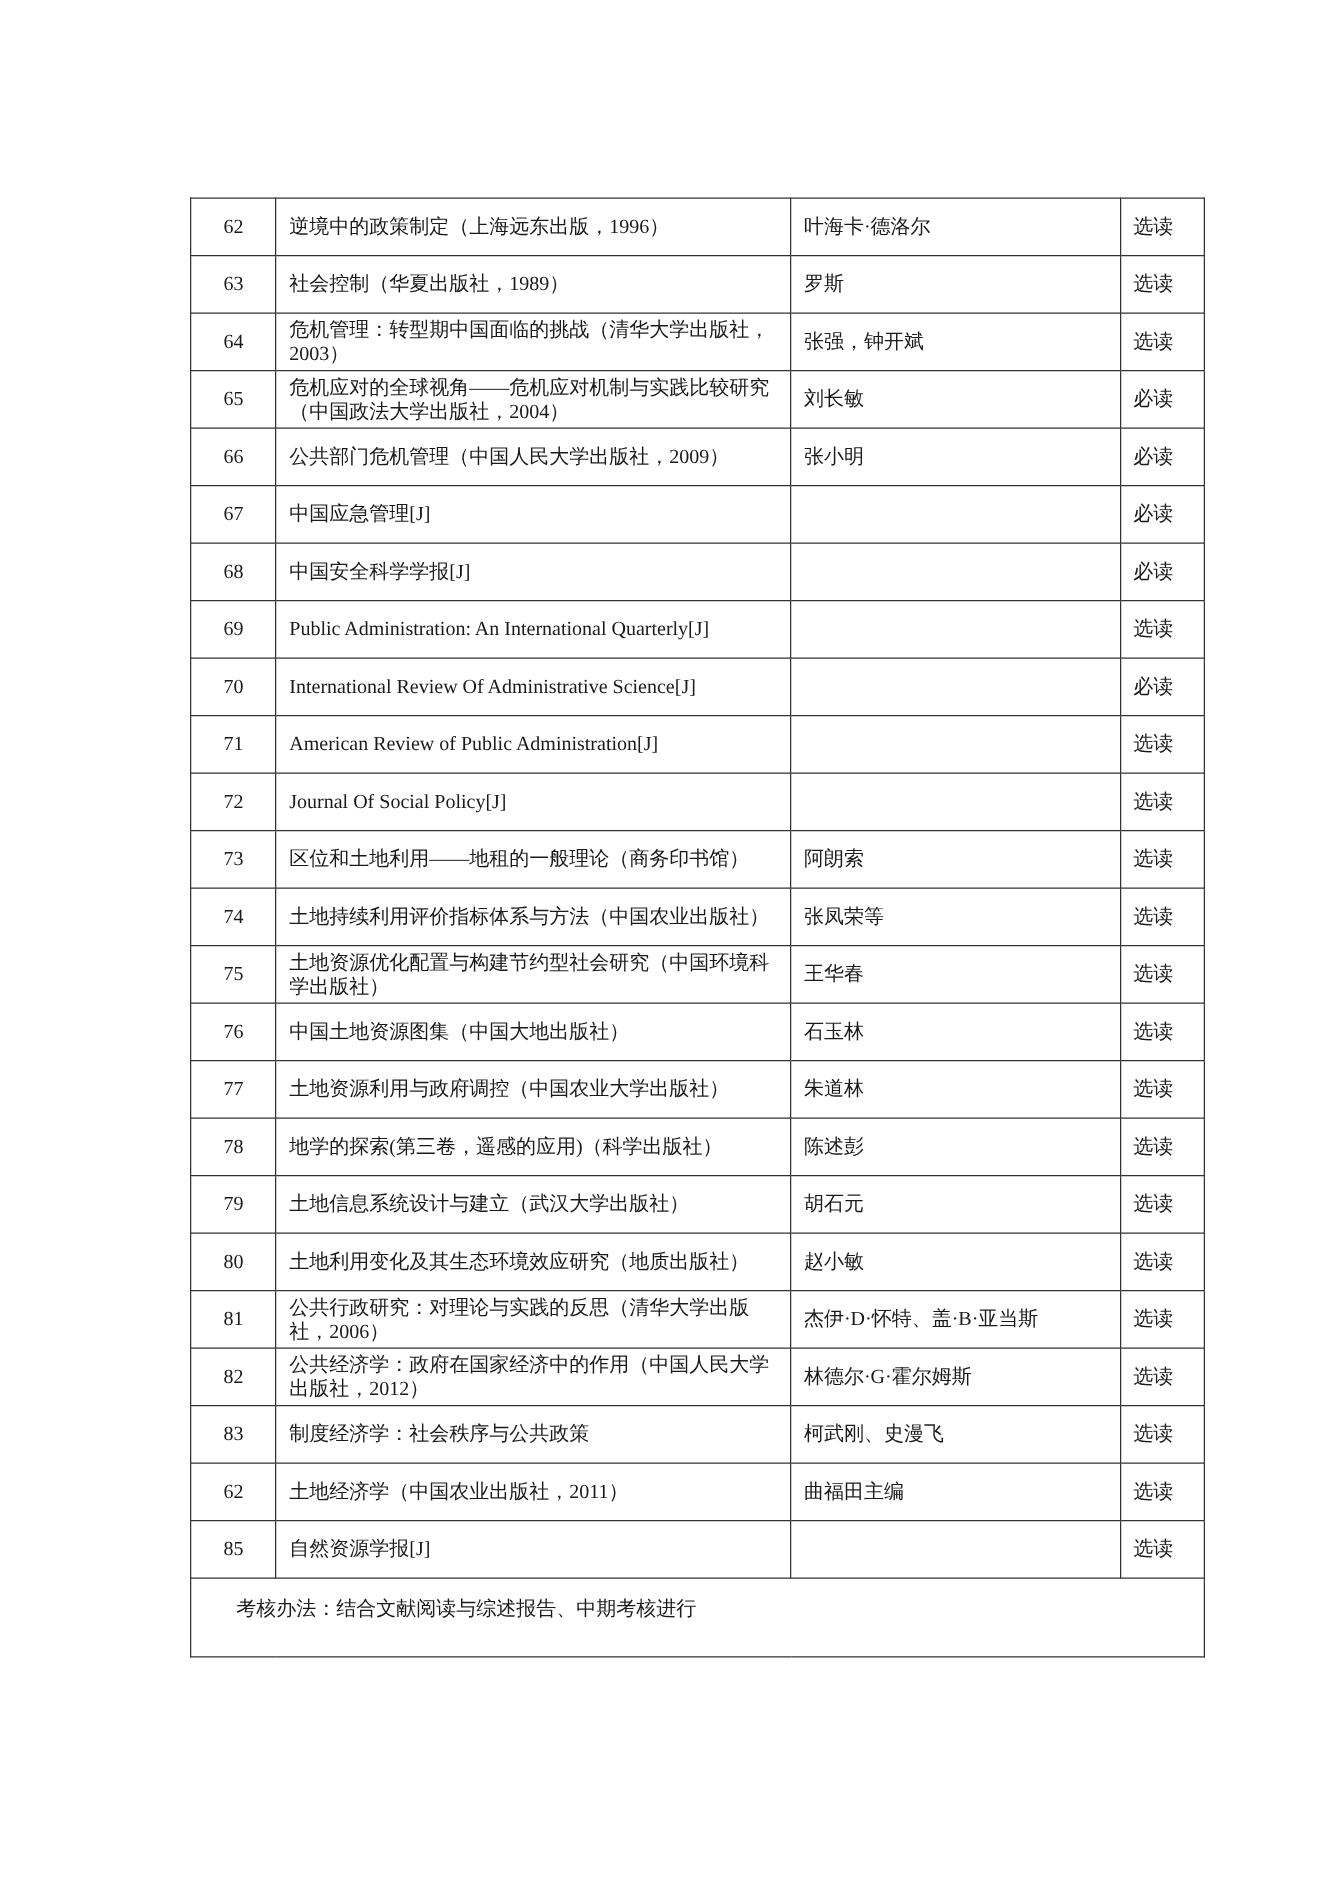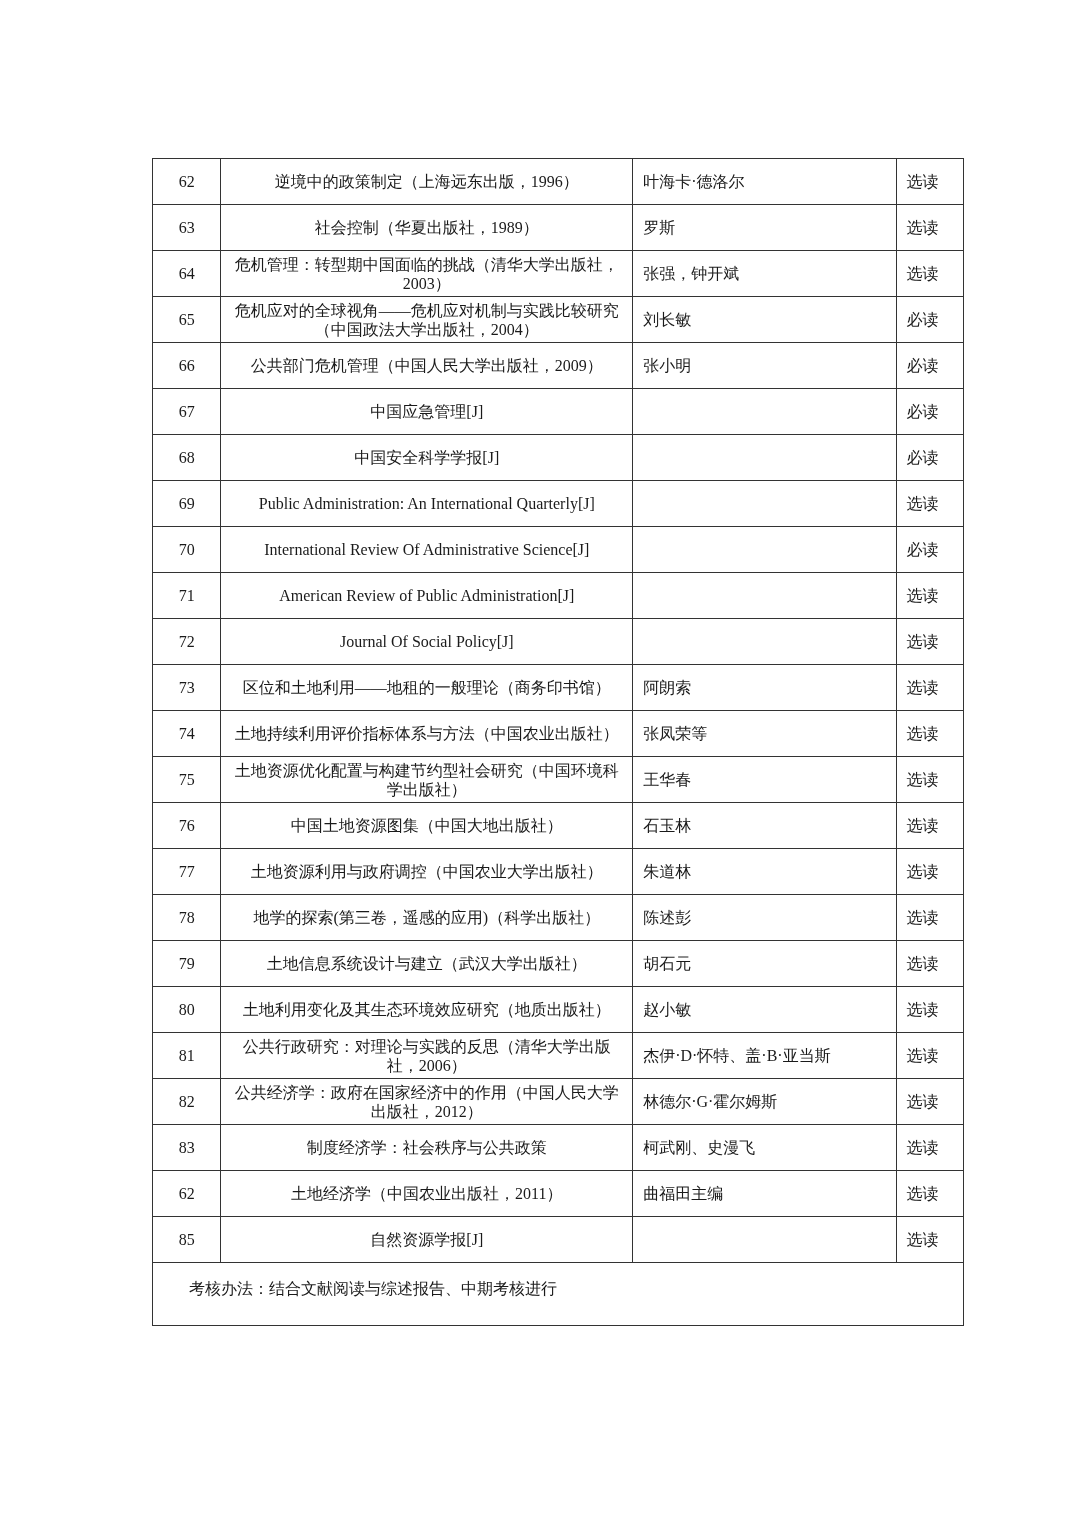--- a/index.html
+++ b/index.html
@@ -5,24 +5,24 @@
   html, body { margin: 0; padding: 0; background: #ffffff; }
   body { width: 1074px; height: 1520px; position: relative; font-family: "Liberation Serif", "DejaVu Serif", serif; color: #1a1a1a; }
   .page { position: absolute; left: 0; top: 0; width: 1074px; height: 1520px; background: #fff; }
   table.reading {
     position: absolute; left: 152px; top: 130px;
     width: 812px; border-collapse: collapse; table-layout: fixed;
     font-size: 16px; line-height: 19px; margin-top: 28px;
   }
   table.reading td { border: 1px solid #333; padding: 0 10px; vertical-align: middle; height: 46px; box-sizing: border-box; }
   td.num { width: 66px; text-align: center; padding: 0; }
-  td.title { width: 397px; text-align: center; }
+  td.title { width: 397px; }
   td.author { width: 254px; padding-left: 10px; }
   td.type { width: 65px; text-align: left; padding: 0; }
-  tr.footer td { height: 63px; vertical-align: top; padding: 16px 0 0 36px; }
+  tr.footer td { height: 63px; vertical-align: top; padding: 16px 0 0 36px; font-family: Liberation Mono, monospace; }
 </style>
 </head>
 <body>
 
 <div class="page">
   <table class="reading">
     <tbody id="rows-body">
     <tr>
           <td class="num">62</td>
           <td class="title">逆境中的政策制定（上海远东出版，1996）</td>

